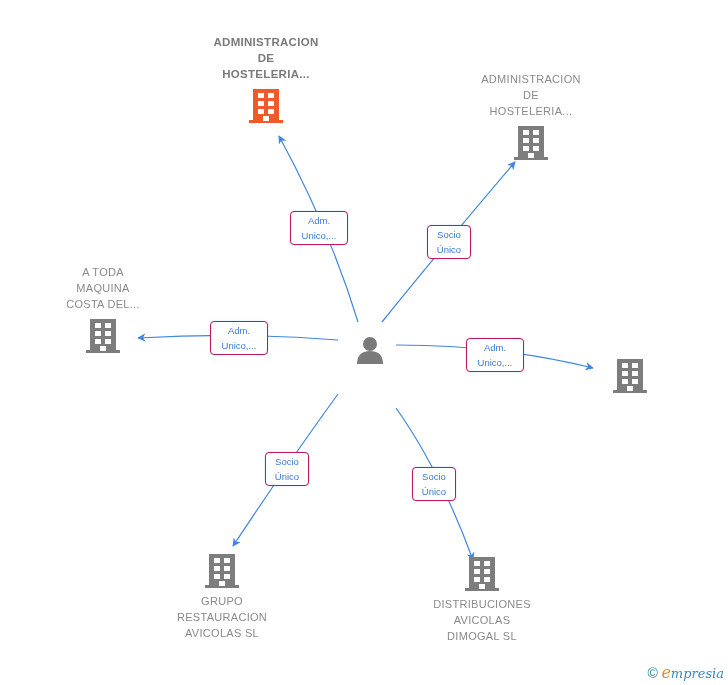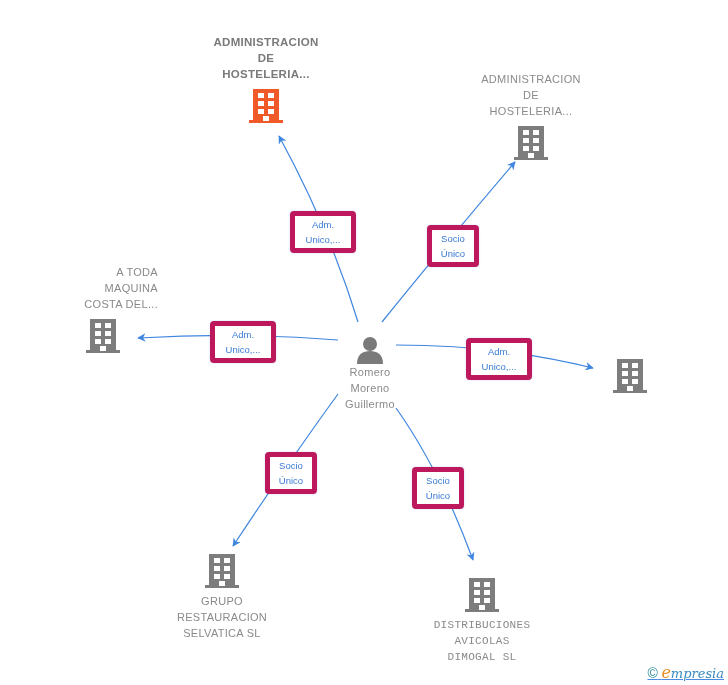--- a/index.html
+++ b/index.html
@@ -4,25 +4,25 @@
   <style>
     html, body { margin: 0; padding: 0; background: #ffffff; }
     body { width: 728px; height: 685px; position: relative; overflow: hidden;
            font-family: "Liberation Sans", sans-serif; }
     #edges { position: absolute; left: 0; top: 0; width: 728px; height: 685px; }
     .node { position: absolute; text-align: center; color: #8a8a8a; font-size: 11px;
             line-height: 16px; letter-spacing: 0.3px; }
     .node .label { white-space: pre-line; display: block; }
     .node.highlight .label { font-weight: bold; color: #7a7a7a; font-size: 11.5px; }
     .icon { display: block; margin: 0 auto; }
-    .edge-label { position: absolute; background: #fff; border: 5px solid #be185d;
+    .edge-label { position: absolute; background: #fff; border: 1px solid #be185d;
                   border-radius: 4px; color: #3a7bd5; font-size: 9.5px; line-height: 15px;
                   text-align: center; padding: 1px 4px; white-space: pre-line;
                   box-shadow: 0 0 2px rgba(74,138,224,0.35); }
-    .footer { position: absolute; right: 4px; bottom: 3px; font-size: 13px; color: #4a8ae0; text-decoration: underline; }
+    .footer { position: absolute; right: 4px; bottom: 3px; font-size: 13px; color: #4a8ae0; }
     .footer .copy { color: #2b8a9a; font-size: 14px; }
     .footer .brand { font-family: "DejaVu Serif", serif; font-style: italic; color: #3a8ac0; }
     .footer .brand-e { color: #e58a1f; font-size: 16px; }
   </style>
 </head>
 <body>
 
 <svg id="edges" xmlns="http://www.w3.org/2000/svg">
   <defs>
     <marker id="arrow" viewBox="0 0 10 10" refX="9" refY="5" markerWidth="7" markerHeight="7" orient="auto-start-reverse">
@@ -35,23 +35,20 @@
   <path d="M396,345 Q500,345 593,368" stroke="#3f86df" stroke-width="1.2" fill="none" marker-end="url(#arrow)"></path>
   <path d="M338,394 Q290,460 233,546" stroke="#3f86df" stroke-width="1.2" fill="none" marker-end="url(#arrow)"></path>
   <path d="M396,408 Q440,470 473,560" stroke="#3f86df" stroke-width="1.2" fill="none" marker-end="url(#arrow)"></path>
 </svg>
 
 <div class="node" style="left:325px; top:334px; width:90px;">
   <svg class="icon" width="30" height="30" viewBox="0 0 30 30">
     <circle cx="15" cy="10" r="7" fill="#7a7a7a"></circle>
     <path d="M2,30 C2,20 8,17 15,17 C22,17 28,20 28,30 Z" fill="#7a7a7a"></path>
   </svg>
-  <span class="label">Romero
-Moreno
-Guillermo</span>
 </div>
 
 <div class="node highlight" style="left:196px; top:34px; width:140px;">
   <span class="label">ADMINISTRACION
 DE
 HOSTELERIA...</span>
   <svg class="icon" width="34" height="36" viewBox="0 0 34 36" style="margin-top:6px;">
     <rect x="4" y="1" width="26" height="33" fill="#f05a28"></rect>
     <rect x="0" y="32" width="34" height="3" fill="#f05a28"></rect>
     <g fill="#fff">
@@ -78,21 +75,21 @@
         <rect x="19" y="5" width="6" height="5"></rect>
       <rect x="9" y="13" width="6" height="5"></rect>
         <rect x="19" y="13" width="6" height="5"></rect>
       <rect x="9" y="21" width="6" height="5"></rect>
         <rect x="19" y="21" width="6" height="5"></rect>
       <rect x="14" y="28" width="6" height="5"></rect>
     </g>
   </svg>
 </div>
 
-<div class="node" style="left:48px; top:264px; width:110px;text-align:right;">
+<div class="node" style="left:48px; top:264px; width:110px;">
   <span class="label">A TODA
 MAQUINA
 COSTA DEL...</span>
   <svg class="icon" width="34" height="36" viewBox="0 0 34 36" style="margin-top:6px;">
     <rect x="4" y="1" width="26" height="33" fill="#7d7d7d"></rect>
     <rect x="0" y="32" width="34" height="3" fill="#7d7d7d"></rect>
     <g fill="#fff">
       <rect x="9" y="5" width="6" height="5"></rect>
         <rect x="19" y="5" width="6" height="5"></rect>
       <rect x="9" y="13" width="6" height="5"></rect>
@@ -129,24 +126,24 @@
         <rect x="19" y="5" width="6" height="5"></rect>
       <rect x="9" y="13" width="6" height="5"></rect>
         <rect x="19" y="13" width="6" height="5"></rect>
       <rect x="9" y="21" width="6" height="5"></rect>
         <rect x="19" y="21" width="6" height="5"></rect>
       <rect x="14" y="28" width="6" height="5"></rect>
     </g>
   </svg>
   <span class="label">GRUPO
 RESTAURACION
-SELVATICA  SL</span>
+AVICOLAS  SL</span>
 </div>
 
-<div class="node" style="left:420px; top:577px; width:124px;font-family:Liberation Mono, monospace;">
+<div class="node" style="left:420px; top:556px; width:124px;">
   <svg class="icon" width="34" height="36" viewBox="0 0 34 36" style="margin-bottom:4px;">
     <rect x="4" y="1" width="26" height="33" fill="#7d7d7d"></rect>
     <rect x="0" y="32" width="34" height="3" fill="#7d7d7d"></rect>
     <g fill="#fff">
       <rect x="9" y="5" width="6" height="5"></rect>
         <rect x="19" y="5" width="6" height="5"></rect>
       <rect x="9" y="13" width="6" height="5"></rect>
         <rect x="19" y="13" width="6" height="5"></rect>
       <rect x="9" y="21" width="6" height="5"></rect>
         <rect x="19" y="21" width="6" height="5"></rect>

